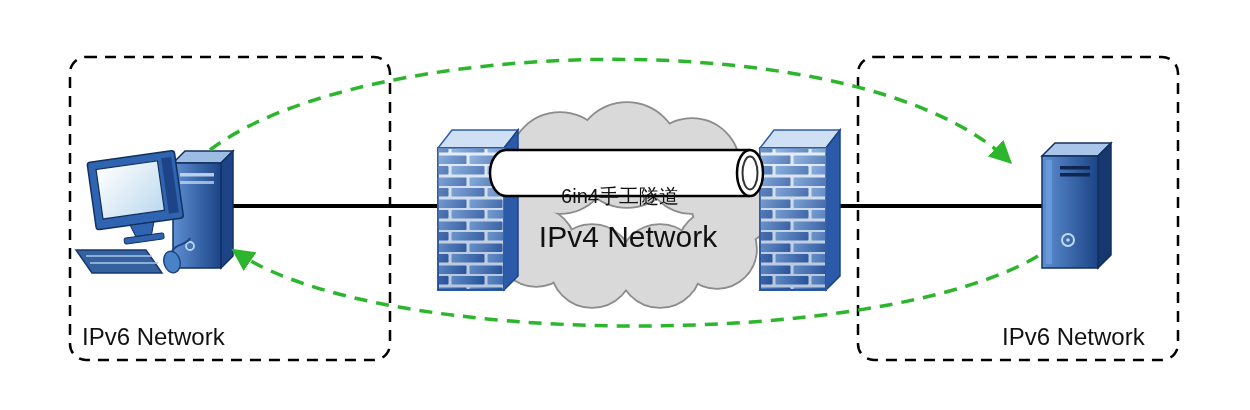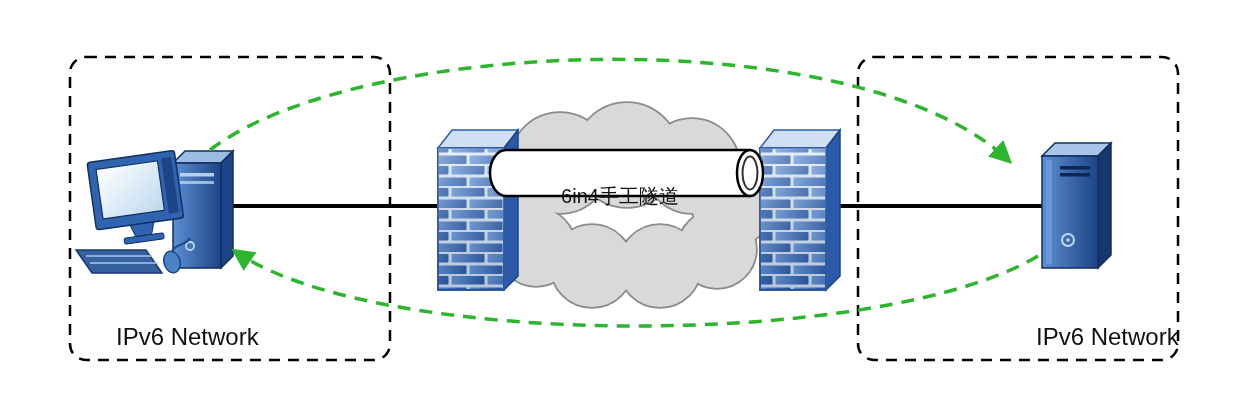--- a/index.html
+++ b/index.html
@@ -10,21 +10,21 @@
     font-family:"Liberation Sans", sans-serif;
     overflow:hidden;
   }
   .stage svg{position:absolute;left:0;top:0;}
   .lbl{
     position:absolute;
     color:#111111;
     white-space:nowrap;
     line-height:1.1;
   }
-  .lbl-net{font-size:24px;margin-left:34px;}
+  .lbl-net{font-size:24px;}
   .lbl-cloud{font-size:30px;width:250px;text-align:center;}
   .lbl-tunnel{font-size:20px;width:230px;text-align:center;margin-top:24px;}
   .lbl-left-net{left:82px;top:324px;}
   .lbl-right-net{left:1002px;top:324px;}
   .lbl-cloud{left:503px;top:220px;}
   .lbl-tunnel{left:505px;top:161px;}
 </style>
 </head>
 <body>
 
@@ -144,15 +144,16 @@
       <circle cx="1068" cy="240" r="6" fill="none" stroke="#bcd9ee" stroke-width="2"></circle>
       <circle cx="1068" cy="240" r="1.8" fill="#bcd9ee"></circle>
     </g>
 
     <path d="M 210 150 C 360 35, 860 20, 1008 160" fill="none" stroke="#2db52d" stroke-width="3.5" stroke-dasharray="13 9" marker-end="url(#arrowGreen)"></path>
     <path d="M 1038 256 C 880 350, 380 350, 236 252" fill="none" stroke="#2db52d" stroke-width="3.5" stroke-dasharray="13 9" marker-end="url(#arrowGreen)"></path>
   </svg>
 
   <div class="lbl lbl-net lbl-left-net">IPv6 Network</div>
   <div class="lbl lbl-net lbl-right-net">IPv6 Network</div>
+  <div class="lbl lbl-cloud">IPv4 Network</div>
   <div class="lbl lbl-tunnel">6in4手工隧道</div>
 
 </div>
 
 </body></html>

